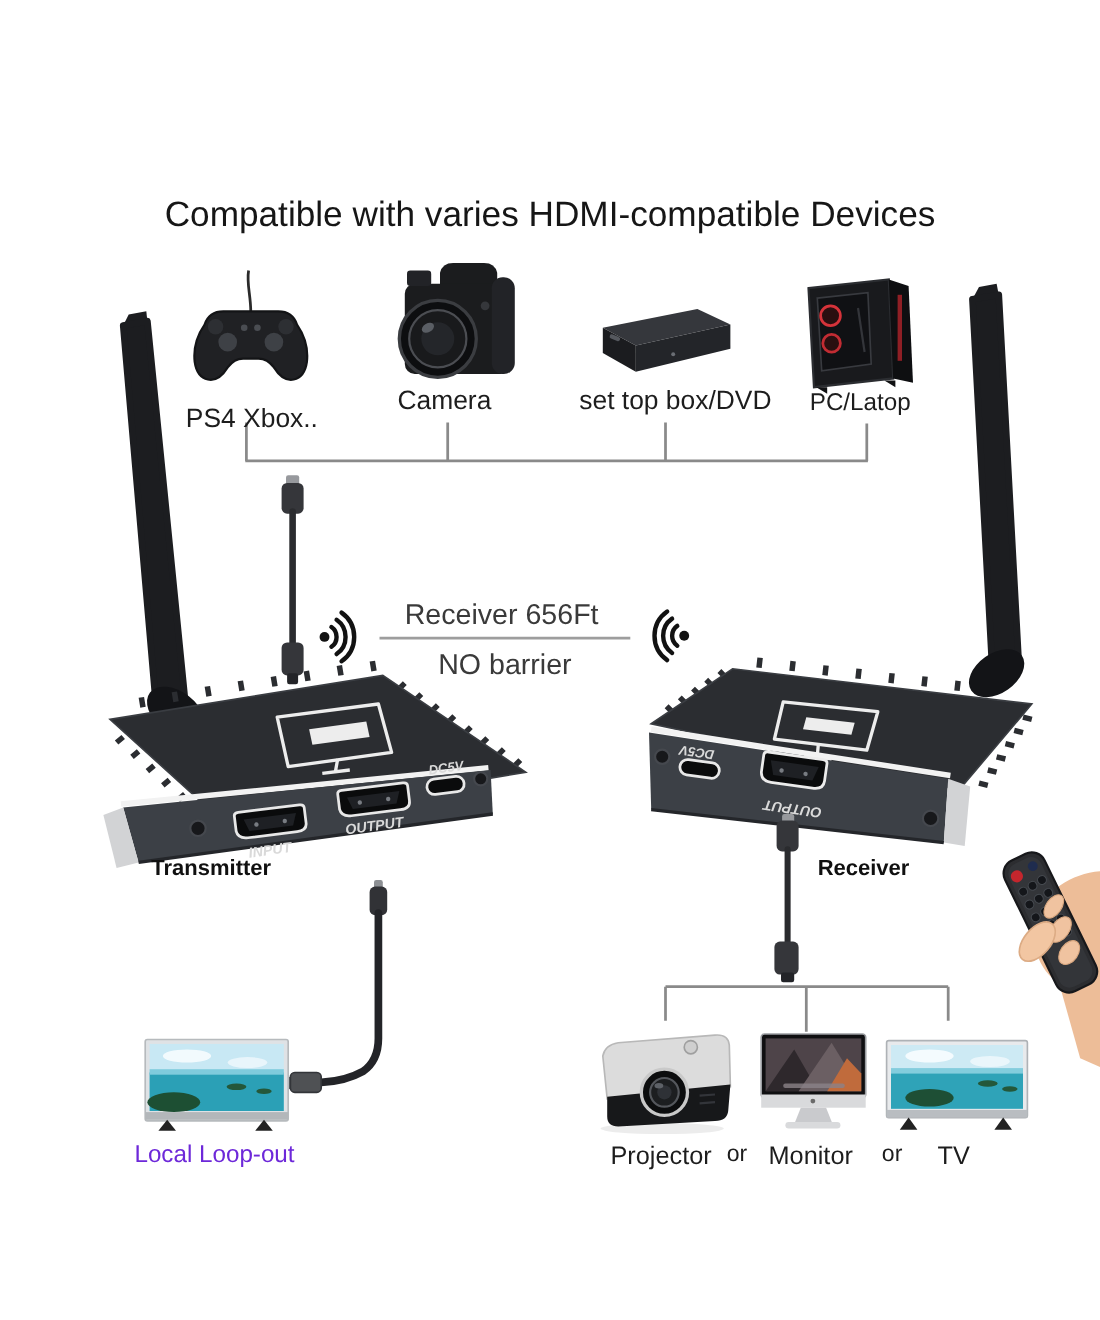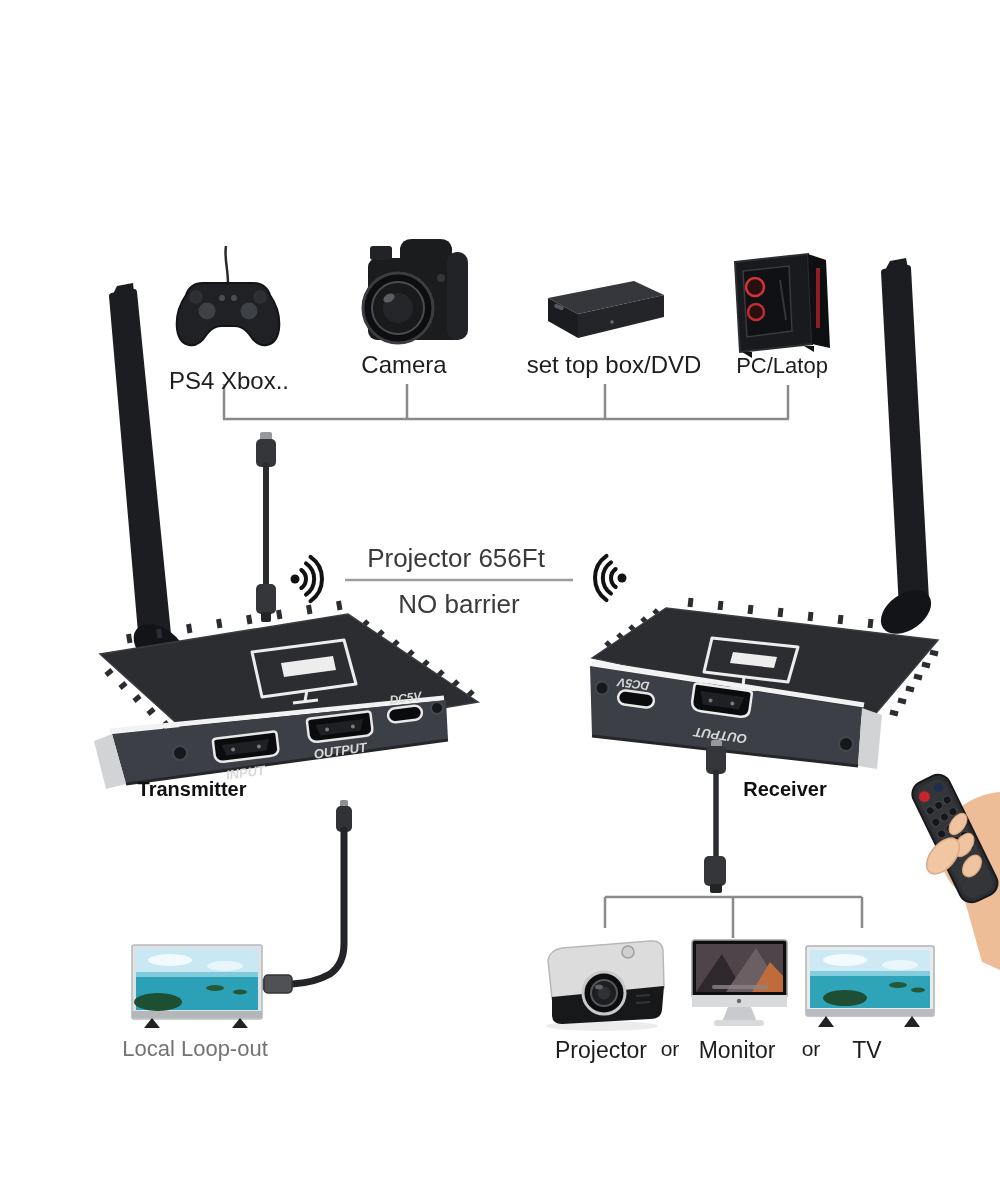--- a/index.html
+++ b/index.html
@@ -6,21 +6,21 @@
   .canvas{position:relative;width:1000px;height:1200px;background:#ffffff;overflow:hidden;
           font-family:"Liberation Sans",sans-serif;}
   .art{position:absolute;left:0;top:0;}
   .txt{position:absolute;transform:translateX(-50%);white-space:nowrap;}
   .title{top:96px;left:500px;font-size:44px;font-weight:bold;letter-spacing:-0.5px;color:#1b74dd;}
   .subtitle{top:176px;left:500px;font-size:32px;color:#161616;}
   .devlabel{font-size:24px;color:#1d1d1d;top:351px;}
   .wifitext{font-size:26px;color:#3a3a3a;}
   .unitlabel{font-size:20px;font-weight:bold;color:#101010;top:778px;}
   .sinklabel{font-size:23px;color:#1d1d1d;top:1037px;}
-  .looplabel{font-size:22px;color:#737373;top:1036px;}
+  .looplabel{font-size:22px;color:#6d28d9;top:1036px;}
   svg text{font-family:"Liberation Sans",sans-serif;}
 </style>
 </head>
 <body>
 
 <div class="canvas">
 
   <svg class="art" width="1000" height="1200" viewBox="0 0 1000 1200">
 
     <g stroke="#8a8a8a" stroke-width="2.5" fill="none">
@@ -284,27 +284,28 @@
             <circle cx="30" cy="80" r="4"></circle>
         </g>
       </g>
       <ellipse cx="958" cy="824" rx="12" ry="7" fill="#f0c3a0" stroke="#d9a77f" stroke-width="1" transform="rotate(-55 958 824)"></ellipse>
       <ellipse cx="964" cy="845" rx="13" ry="8" fill="#f0c3a0" stroke="#d9a77f" stroke-width="1" transform="rotate(-55 964 845)"></ellipse>
       <ellipse cx="972" cy="866" rx="12" ry="8" fill="#f0c3a0" stroke="#d9a77f" stroke-width="1" transform="rotate(-55 972 866)"></ellipse>
       <ellipse cx="943" cy="856" rx="21" ry="12" fill="#f2c6a2" stroke="#dcab84" stroke-width="1.5" transform="rotate(-50 943 856)"></ellipse>
     </g>
   </svg>
 
+  <div class="txt subtitle">Compatible with varies HDMI-compatible Devices</div>
 
   <div class="txt devlabel" style="left:229px;margin-top:16px;">PS4 Xbox..</div>
   <div class="txt devlabel" style="left:404px;">Camera</div>
   <div class="txt devlabel" style="left:614px;">set top box/DVD</div>
   <div class="txt devlabel" style="left:782px;top:353px;font-size:22px;">PC/Latop</div>
 
-  <div class="txt wifitext" style="left:456px;top:543px;">Projector 656Ft</div>
+  <div class="txt wifitext" style="left:456px;top:543px;">Receiver 656Ft</div>
   <div class="txt wifitext" style="left:459px;top:589px;">NO barrier</div>
 
   <div class="txt unitlabel" style="left:192px;">Transmitter</div>
   <div class="txt unitlabel" style="left:785px;">Receiver</div>
 
   <div class="txt looplabel" style="left:195px;">Local Loop-out</div>
 
   <div class="txt sinklabel" style="left:601px;">Projector</div>
   <div class="txt sinklabel" style="left:670px;font-size:21px;">or</div>
   <div class="txt sinklabel" style="left:737px;">Monitor</div>

